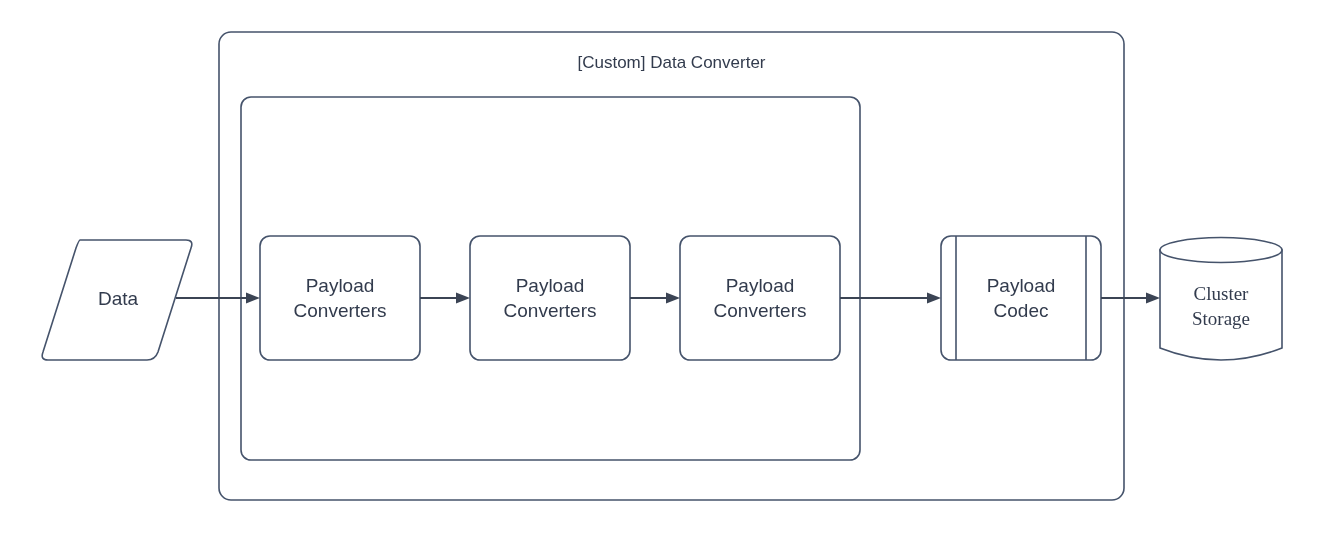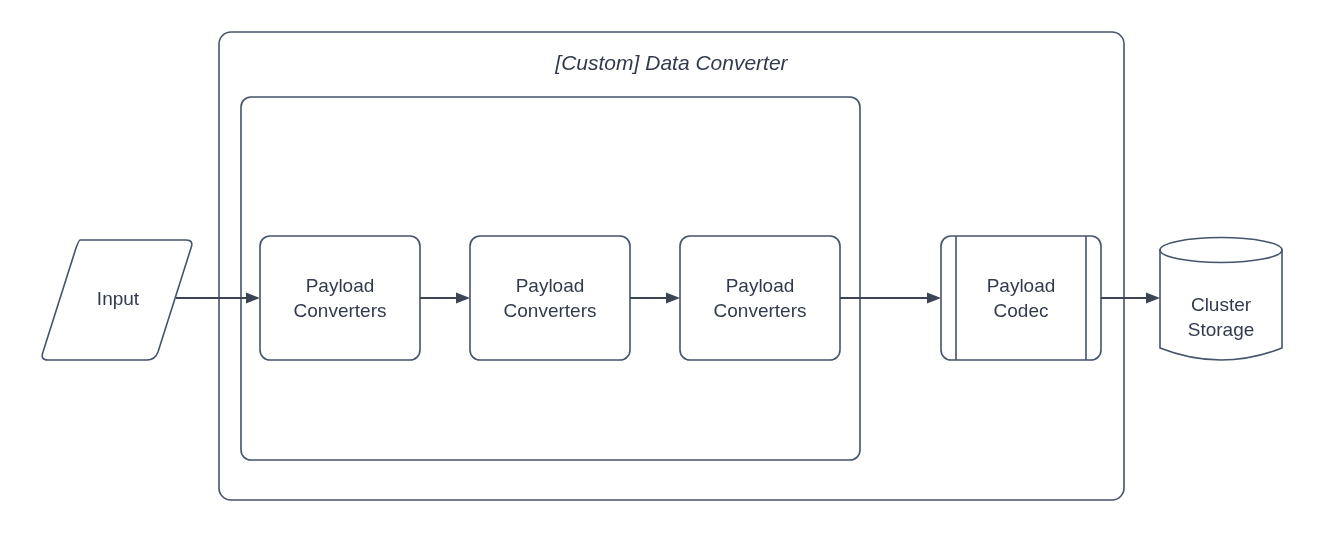--- a/index.html
+++ b/index.html
@@ -44,22 +44,21 @@
     position: absolute;
     color: #323b4d;
     font-size: 19px;
     line-height: 25px;
     text-align: center;
     white-space: pre-line;
     pointer-events: none;
     font-family: "Liberation Sans", sans-serif;
   }
   .lbl-container {
-    font-size: 21px;
-    font-style: italic;
+    font-size: 17px;
   }
 </style>
 </head>
 <body>
 
 <div id="canvas">
 
   <svg class="layer" viewBox="0 0 1320 540">
 
     <rect x="219" y="32" width="905" height="468" rx="12" ry="12" class="shape-stroke"></rect>
@@ -94,30 +93,30 @@
     <polygon points="941,298 927,292.5 927,303.5" class="arrowhead"></polygon>
 
     <line x1="1101" y1="298" x2="1150" y2="298" class="conn"></line>
     <polygon points="1160,298 1146,292.5 1146,303.5" class="arrowhead"></polygon>
 
   </svg>
 
   <div class="lbl lbl-container" style="left:219px; top:50px; width:905px;">[Custom] Data Converter</div>
 
 
-  <div class="lbl" style="left:56px; top:286px; width:124px;">Input</div>
+  <div class="lbl" style="left:56px; top:286px; width:124px;">Data</div>
 
   <div class="lbl" style="left:260px; top:273px; width:160px;">Payload
 Converters</div>
 
   <div class="lbl" style="left:470px; top:273px; width:160px;">Payload
 Converters</div>
 
   <div class="lbl" style="left:680px; top:273px; width:160px;">Payload
 Converters</div>
 
   <div class="lbl" style="left:956px; top:273px; width:130px;">Payload
 Codec</div>
 
-  <div class="lbl" style="left:1160px; top:292px; width:122px;">Cluster
+  <div class="lbl" style="left:1160px; top:281px; width:122px;font-family:Liberation Serif, serif;">Cluster
 Storage</div>
 
 </div>
 
 </body></html>

